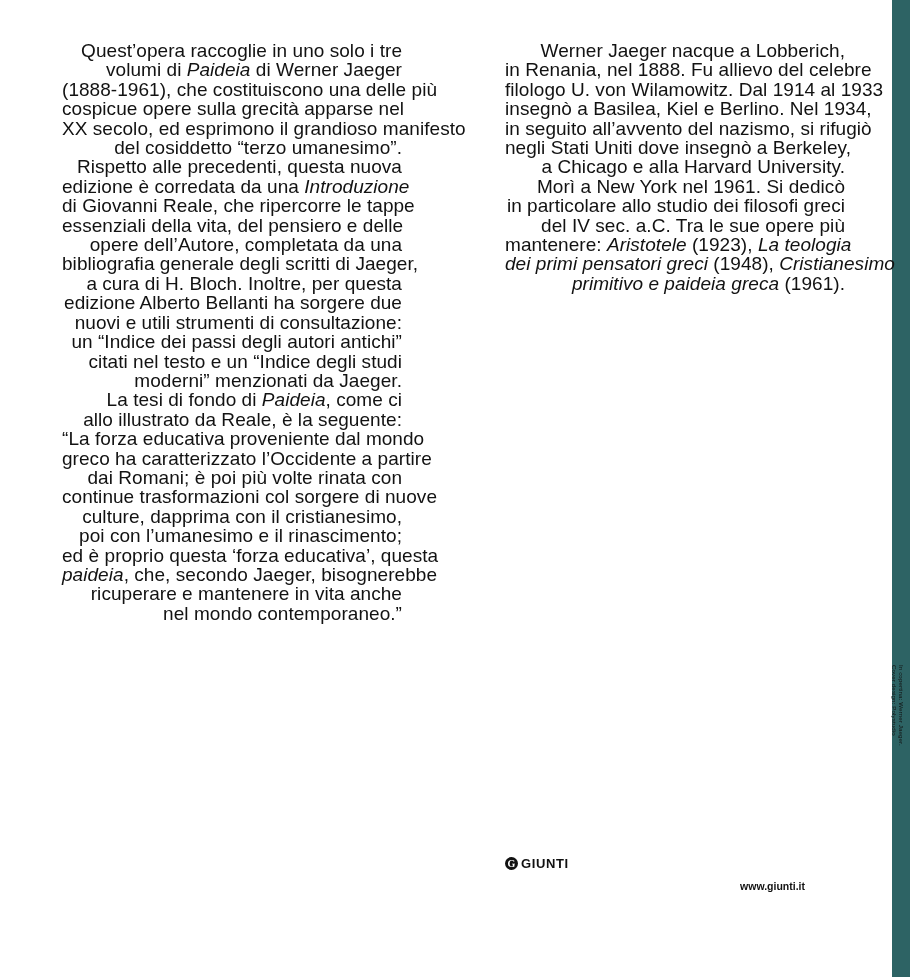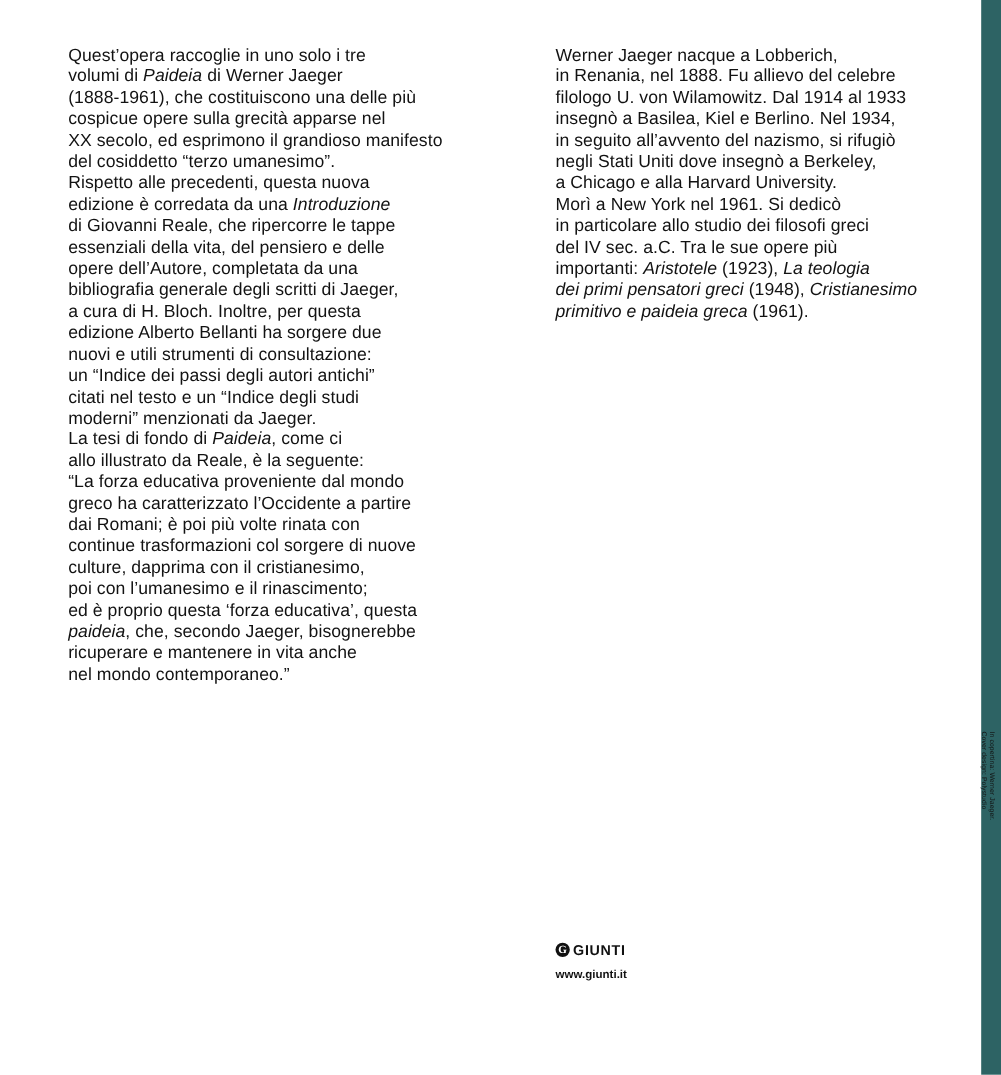--- a/index.html
+++ b/index.html
@@ -36,24 +36,25 @@
 
   
   #right-column {
     position: absolute;
     left: 505px;
     top: 41px;
     width: 340px;
   }
 
   .body-text {
-    font-size: 16px;
+    font-size: 19px;
     line-height: 19.4px;
     color: #121212;
     letter-spacing: 0.05px;
+    text-align: right;
   }
   .body-text p {
     margin: 0;
   }
   .body-text .ln {
     display: block;
     white-space: pre;
   }
   .it {
     font-style: italic;
@@ -92,20 +93,21 @@
   }
   #publisher-urls {
     margin-top: 9px;
     font-size: 10.5px;
     font-weight: bold;
     line-height: 13px;
     color: #111;
   }
   #publisher-urls span {
     display: block;
+    text-align: right;
   }
 
   
   #cover-credit {
     position: absolute;
     right: 20px;
     top: 795px;
     width: 130px;
     transform-origin: 100% 0%;
     transform: rotate(90deg) translate(0, -100%);
@@ -164,21 +166,21 @@
       <span class="ln"><span>Werner Jaeger nacque a Lobberich,</span></span>
       <span class="ln"><span>in Renania, nel 1888. Fu allievo del celebre</span></span>
       <span class="ln"><span>filologo U. von Wilamowitz. Dal 1914 al 1933</span></span>
       <span class="ln"><span>insegnò a Basilea, Kiel e Berlino. Nel 1934,</span></span>
       <span class="ln"><span>in seguito all’avvento del nazismo, si rifugiò</span></span>
       <span class="ln"><span>negli Stati Uniti dove insegnò a Berkeley,</span></span>
       <span class="ln"><span>a Chicago e alla Harvard University.</span></span>
       <span class="ln"><span>Morì a New York nel 1961. Si dedicò</span></span>
       <span class="ln"><span>in particolare allo studio dei filosofi greci</span></span>
       <span class="ln"><span>del IV sec. a.C. Tra le sue opere più</span></span>
-      <span class="ln"><span>importanti: </span><span class="it">Aristotele</span><span> (1923), </span><span class="it">La teologia</span></span>
+      <span class="ln"><span>mantenere: </span><span class="it">Aristotele</span><span> (1923), </span><span class="it">La teologia</span></span>
       <span class="ln"><span class="it">dei primi pensatori greci</span><span> (1948), </span><span class="it">Cristianesimo</span></span>
       <span class="ln"><span class="it">primitivo e paideia greca</span><span> (1961).</span></span>
     </p>
 </div>
 
 <div id="publisher-block">
   <div id="publisher-logo-row">
     <span id="publisher-mark">G</span>
     <span id="publisher-name">GIUNTI</span>
   </div>

